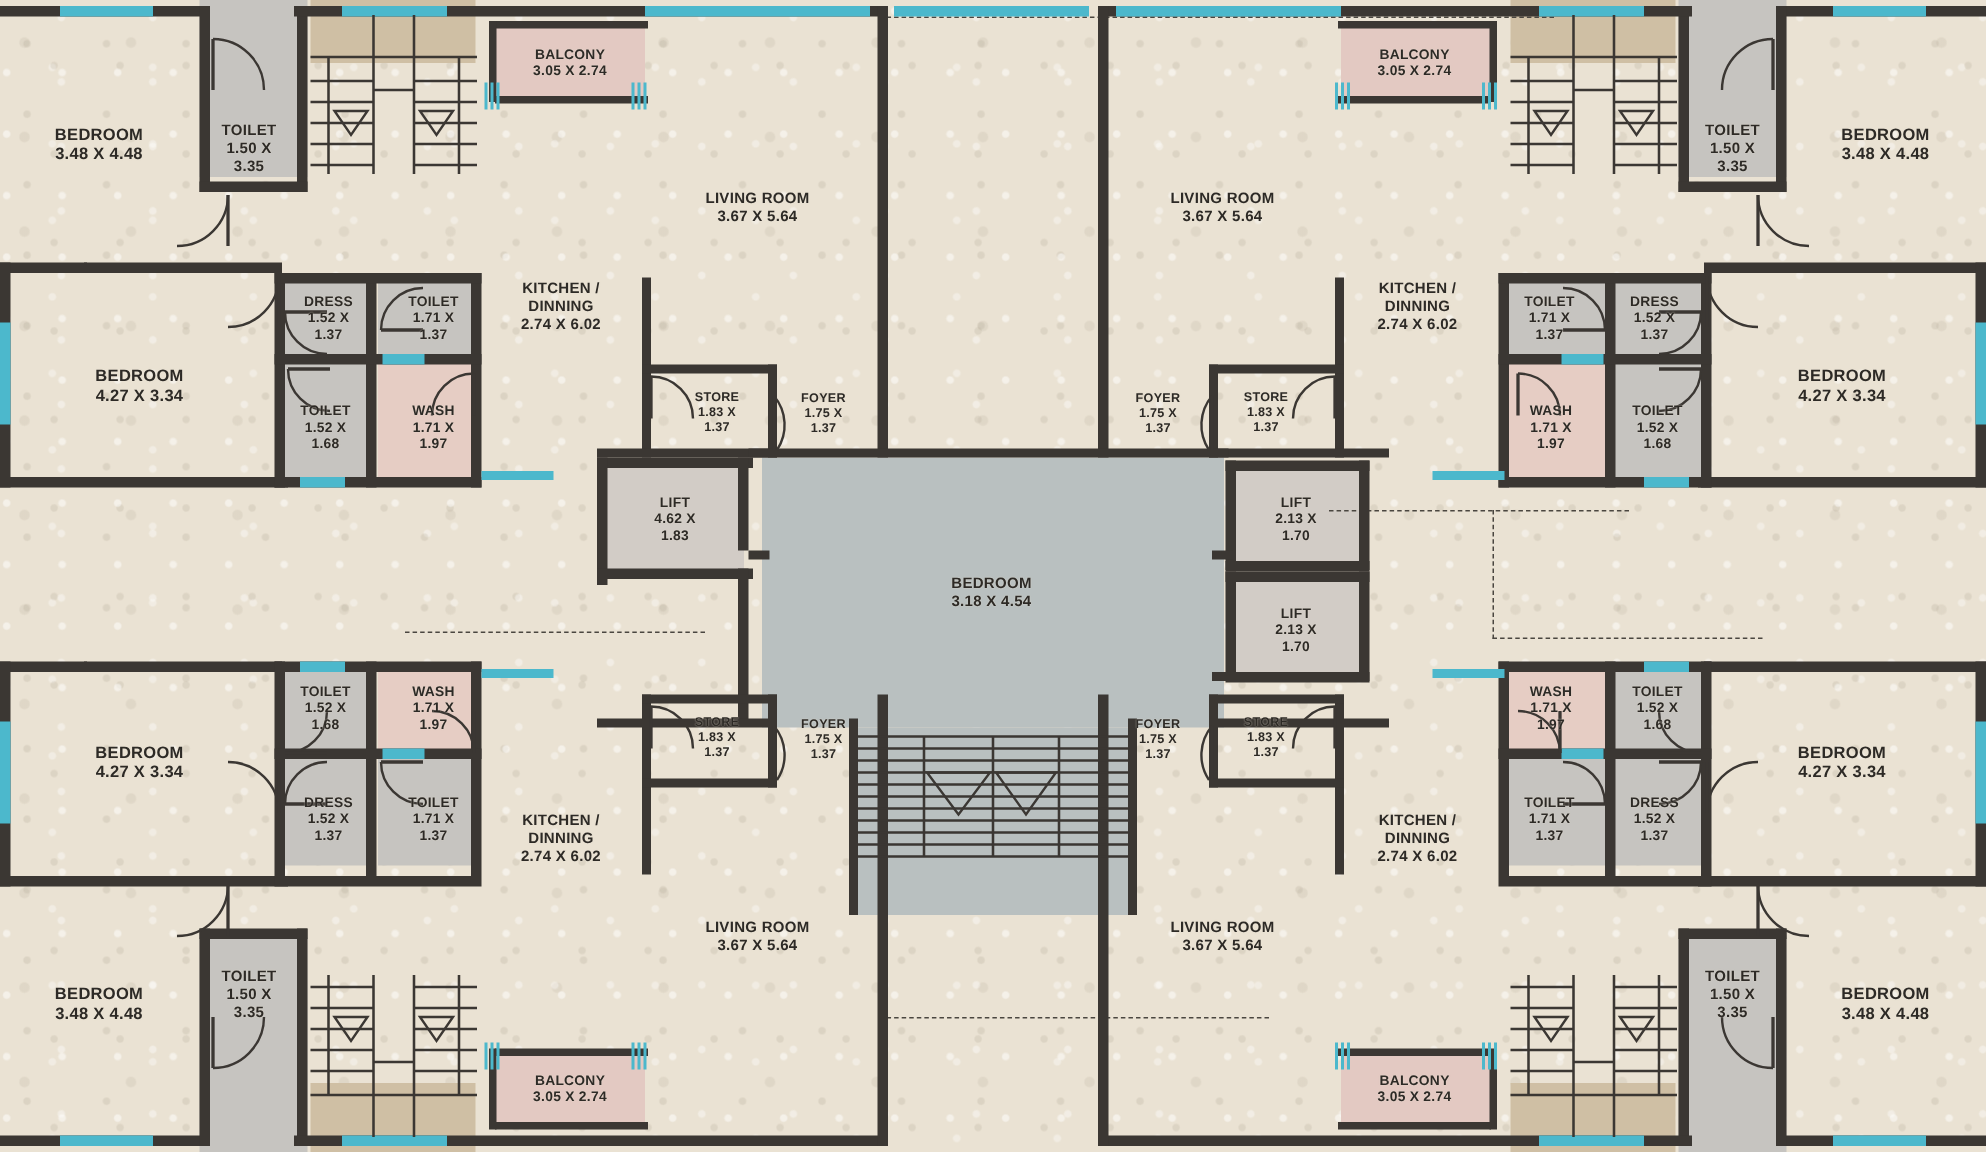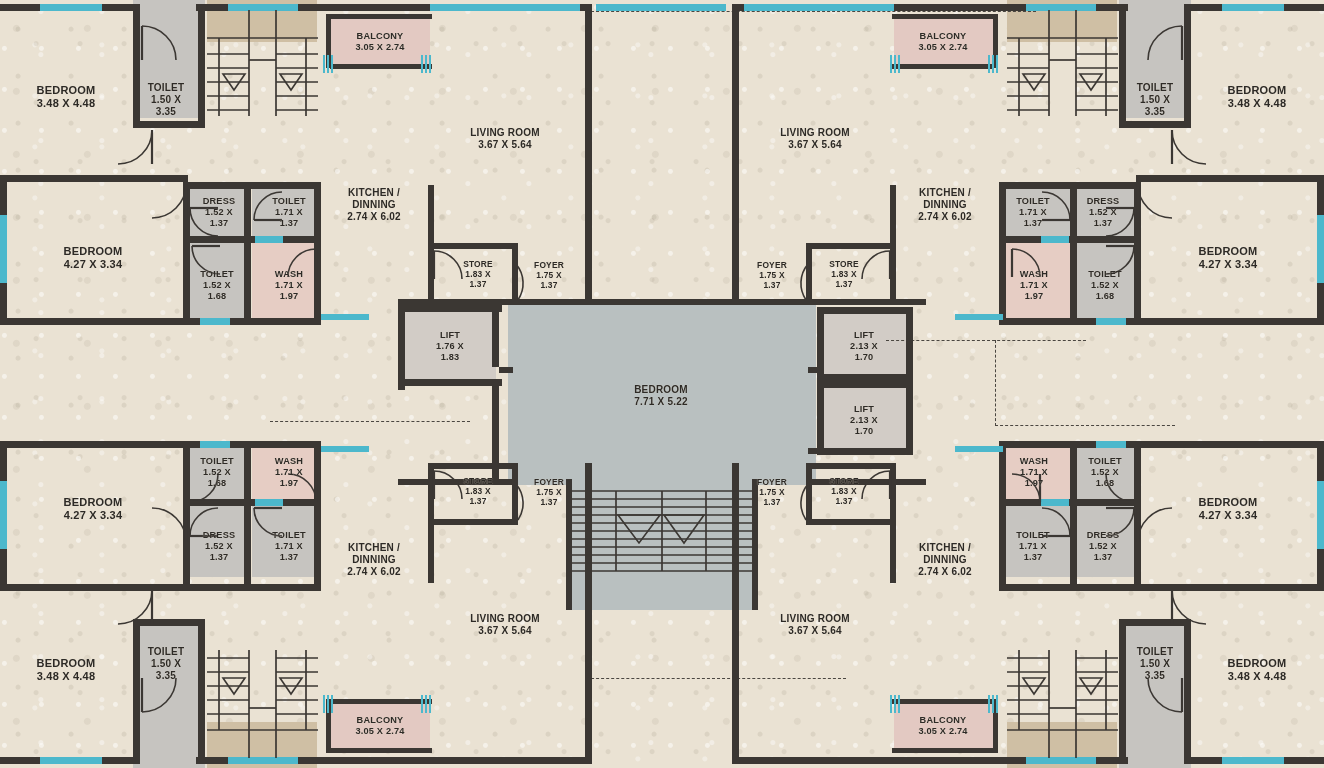--- a/index.html
+++ b/index.html
@@ -739,23 +739,23 @@
   <div class="lbl s9" style="left:943px;top:726px;"><span>BALCONY</span>
     <div class="s9">3.05 X 2.74</div></div>
   <div class="lbl s85" style="left:844px;top:492px;"><span>STORE</span>
     <div class="s85">1.83 X
 1.37</div></div>
   <div class="lbl s85" style="left:772px;top:493px;"><span>FOYER</span>
     <div class="s85">1.75 X
 1.37</div></div>
 
   <div class="lbl s10" style="left:661px;top:396px;"><span>BEDROOM</span>
-    <div class="s10">7.71 X 5.22</div></div>
+    <div class="s10">3.18 X 4.54</div></div>
   <div class="lbl s9" style="left:450px;top:346px;"><span>LIFT</span>
-    <div class="s9">1.76 X
+    <div class="s9">4.62 X
 1.83</div></div>
   <div class="lbl s9" style="left:864px;top:346px;"><span>LIFT</span>
     <div class="s9">2.13 X
 1.70</div></div>
   <div class="lbl s9" style="left:864px;top:420px;"><span>LIFT</span>
     <div class="s9">2.13 X
 1.70</div></div>
 
 </div>
 

